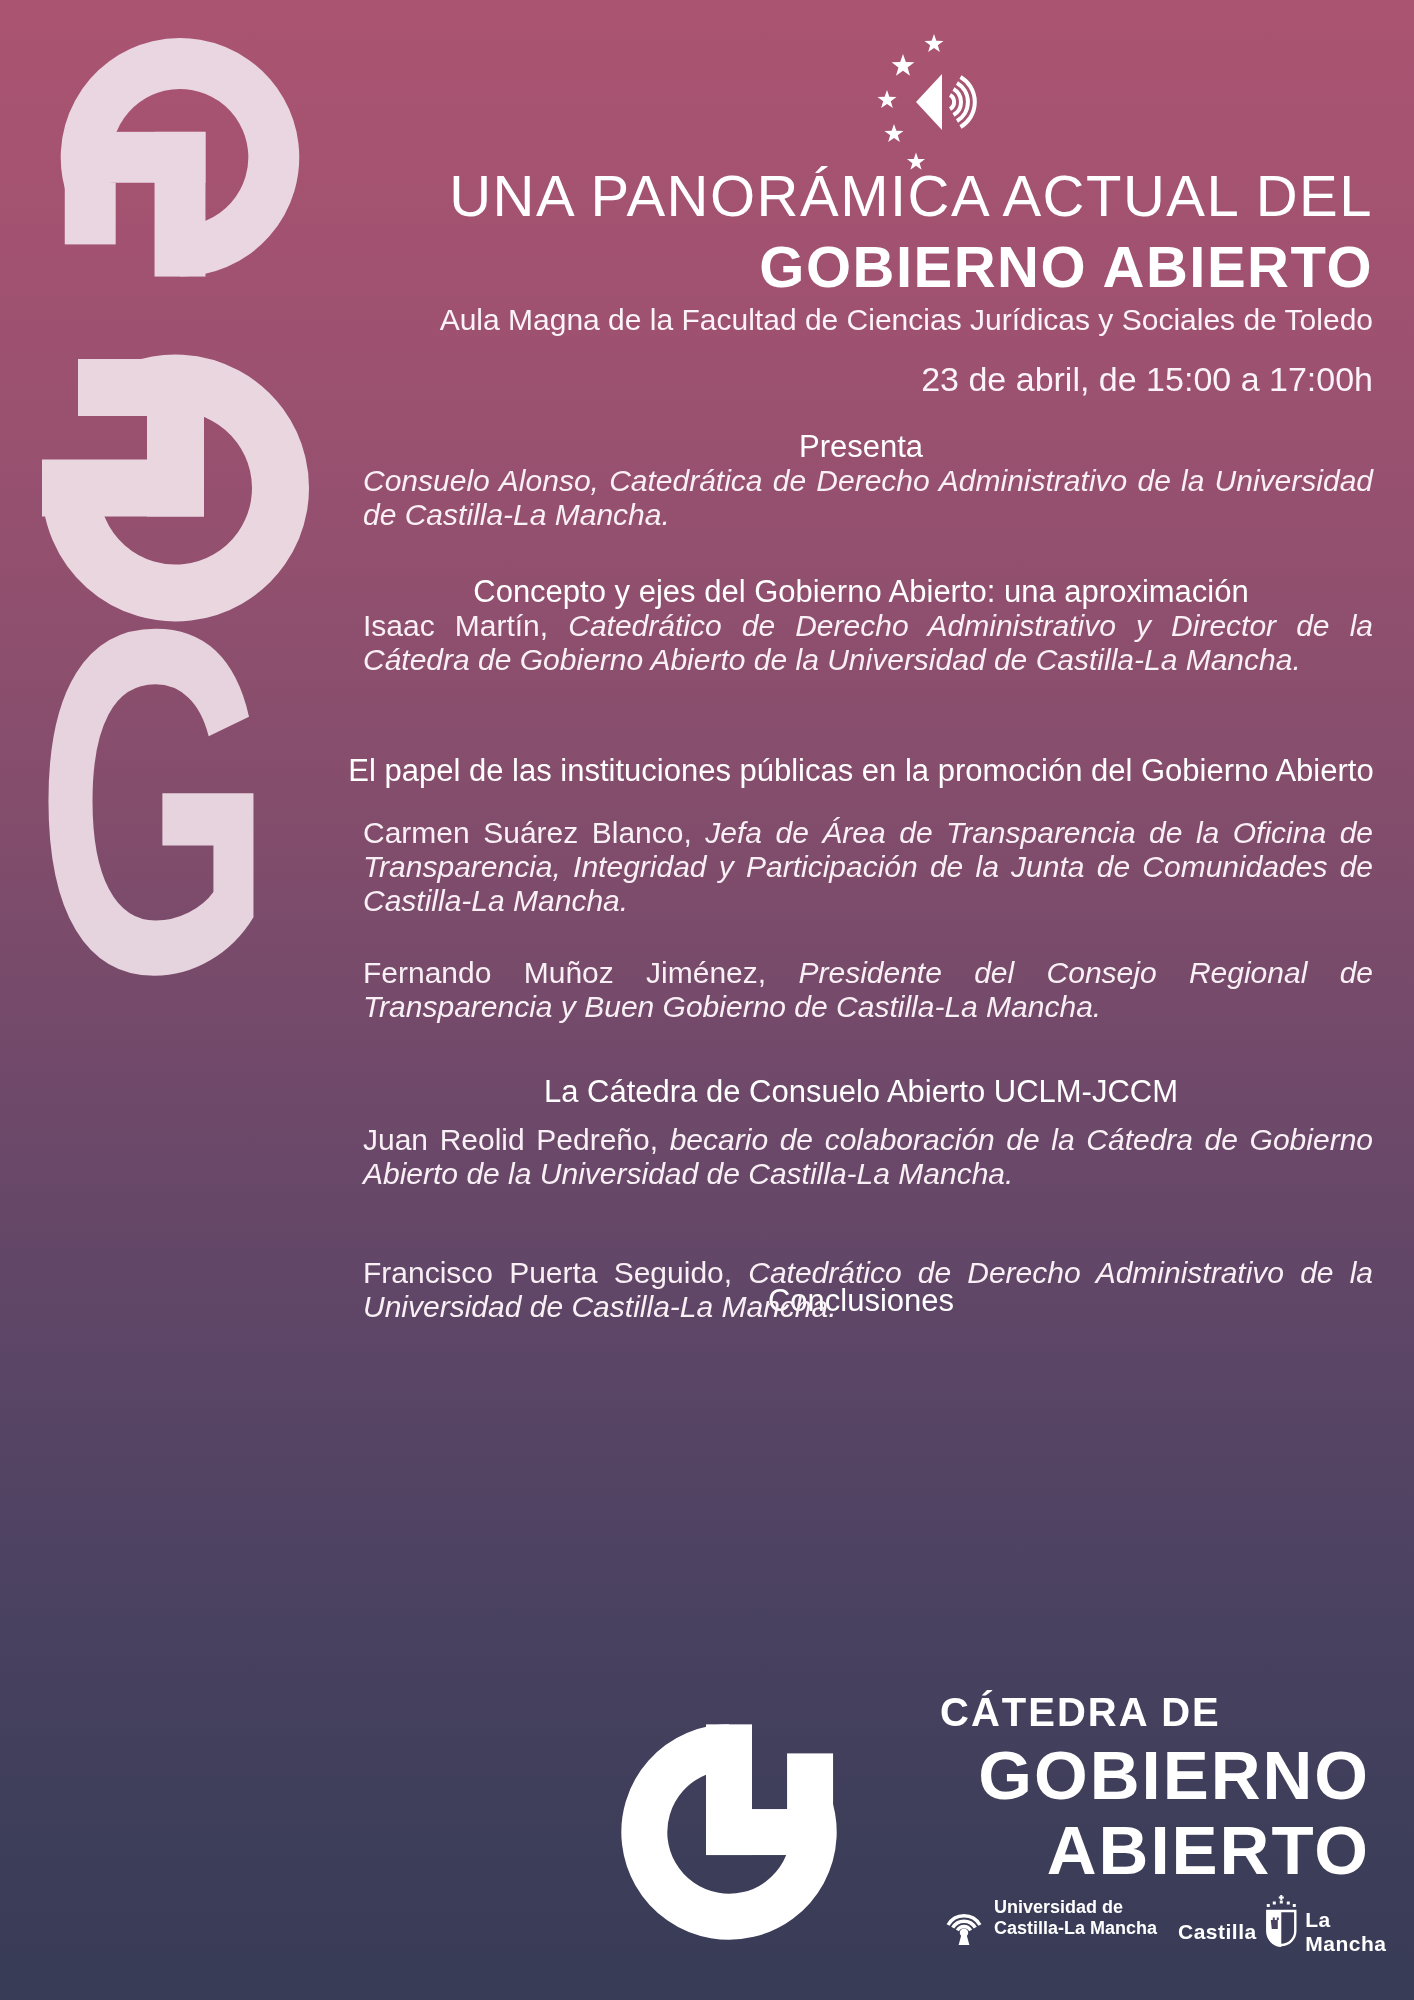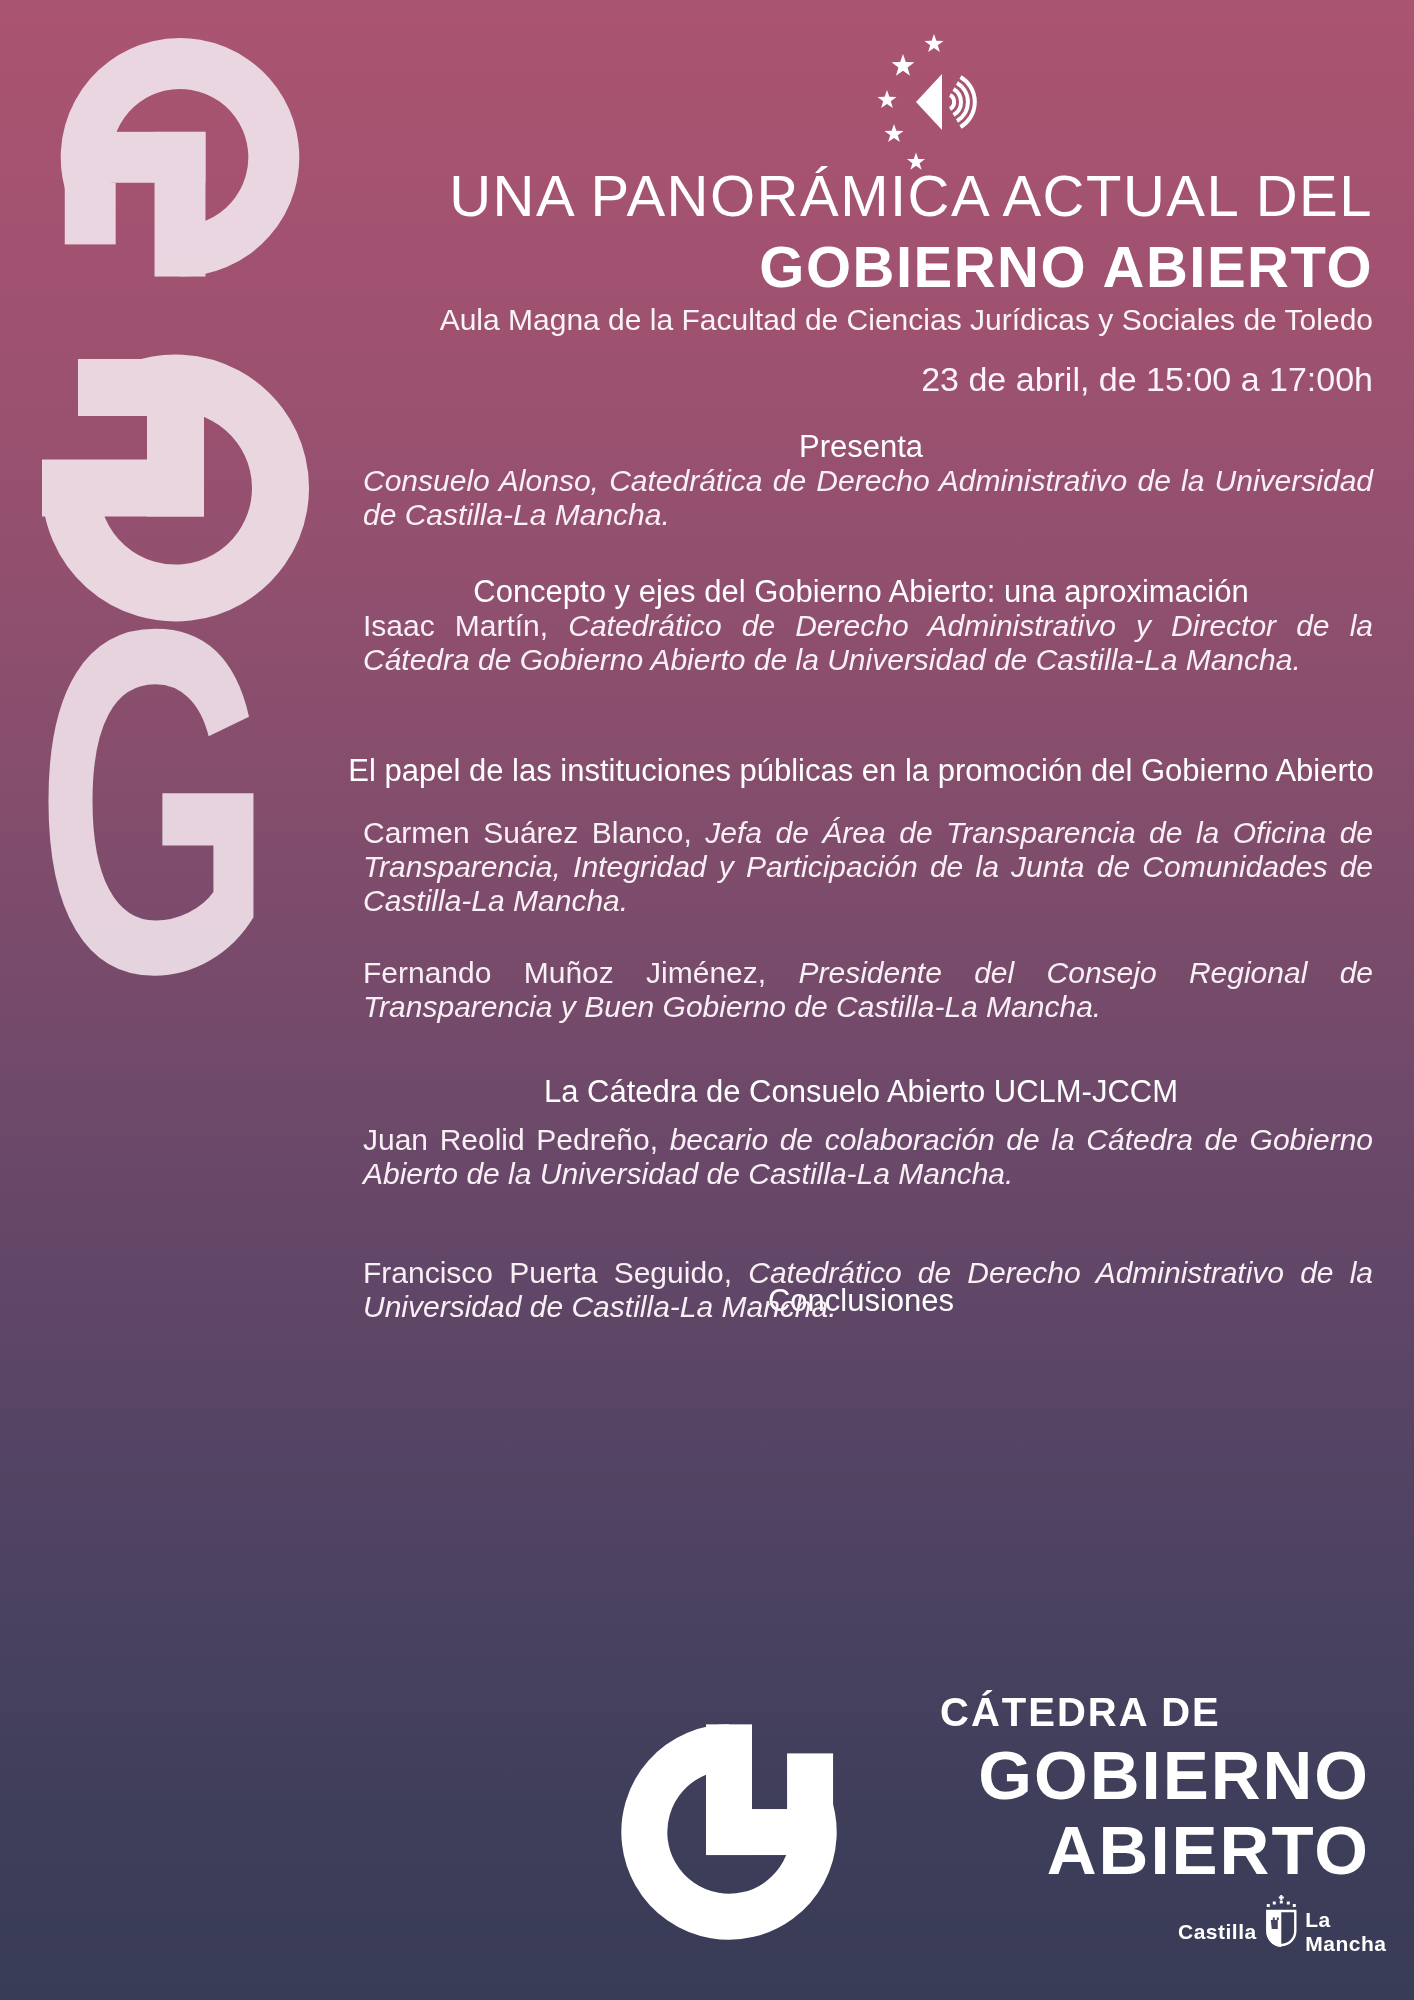--- a/index.html
+++ b/index.html
@@ -129,20 +129,35 @@
 
   <svg class="big-g" viewBox="0 0 200 200">
       <use href="#glogo"></use>
     </svg>
   <div class="brand">
     <div class="brand-l1">CÁTEDRA DE</div>
     <div class="brand-l2">GOBIERNO</div>
     <div class="brand-l3">ABIERTO</div>
   </div>
 
+  <div class="uclm">
+    <svg class="uclm-mark" viewBox="0 0 60 60">
+      <g fill="none" stroke="currentColor" stroke-width="4.5">
+        <path d="M21.34,37 A10 10 0 0 1 38.66,37"></path>
+        <path d="M15.28,33.5 A17 17 0 0 1 44.72,33.5"></path>
+        <path d="M9.22,30 A24 24 0 0 1 50.78,30"></path>
+      </g>
+      <circle cx="30" cy="40" r="5.5" fill="currentColor"></circle>
+      <path d="M26.5,43 L23,56 L37,56 L33.5,43 Z" fill="currentColor"></path>
+    </svg>
+    <div class="uclm-text">
+      <div>Universidad de</div>
+      <div>Castilla-La Mancha</div>
+    </div>
+  </div>
 
   <div class="jccm">
     <span class="jccm-word">Castilla</span>
     <svg class="jccm-mark" viewBox="0 0 36 56">
       <g fill="currentColor">
         <rect x="17" y="0" width="2" height="5"></rect>
           <rect x="15.5" y="1.5" width="5" height="2"></rect>
         <rect x="3.5" y="9" width="3" height="3"></rect>
           <rect x="9.5" y="6.5" width="3" height="3"></rect>
         <rect x="16.5" y="5.5" width="3" height="3"></rect>

